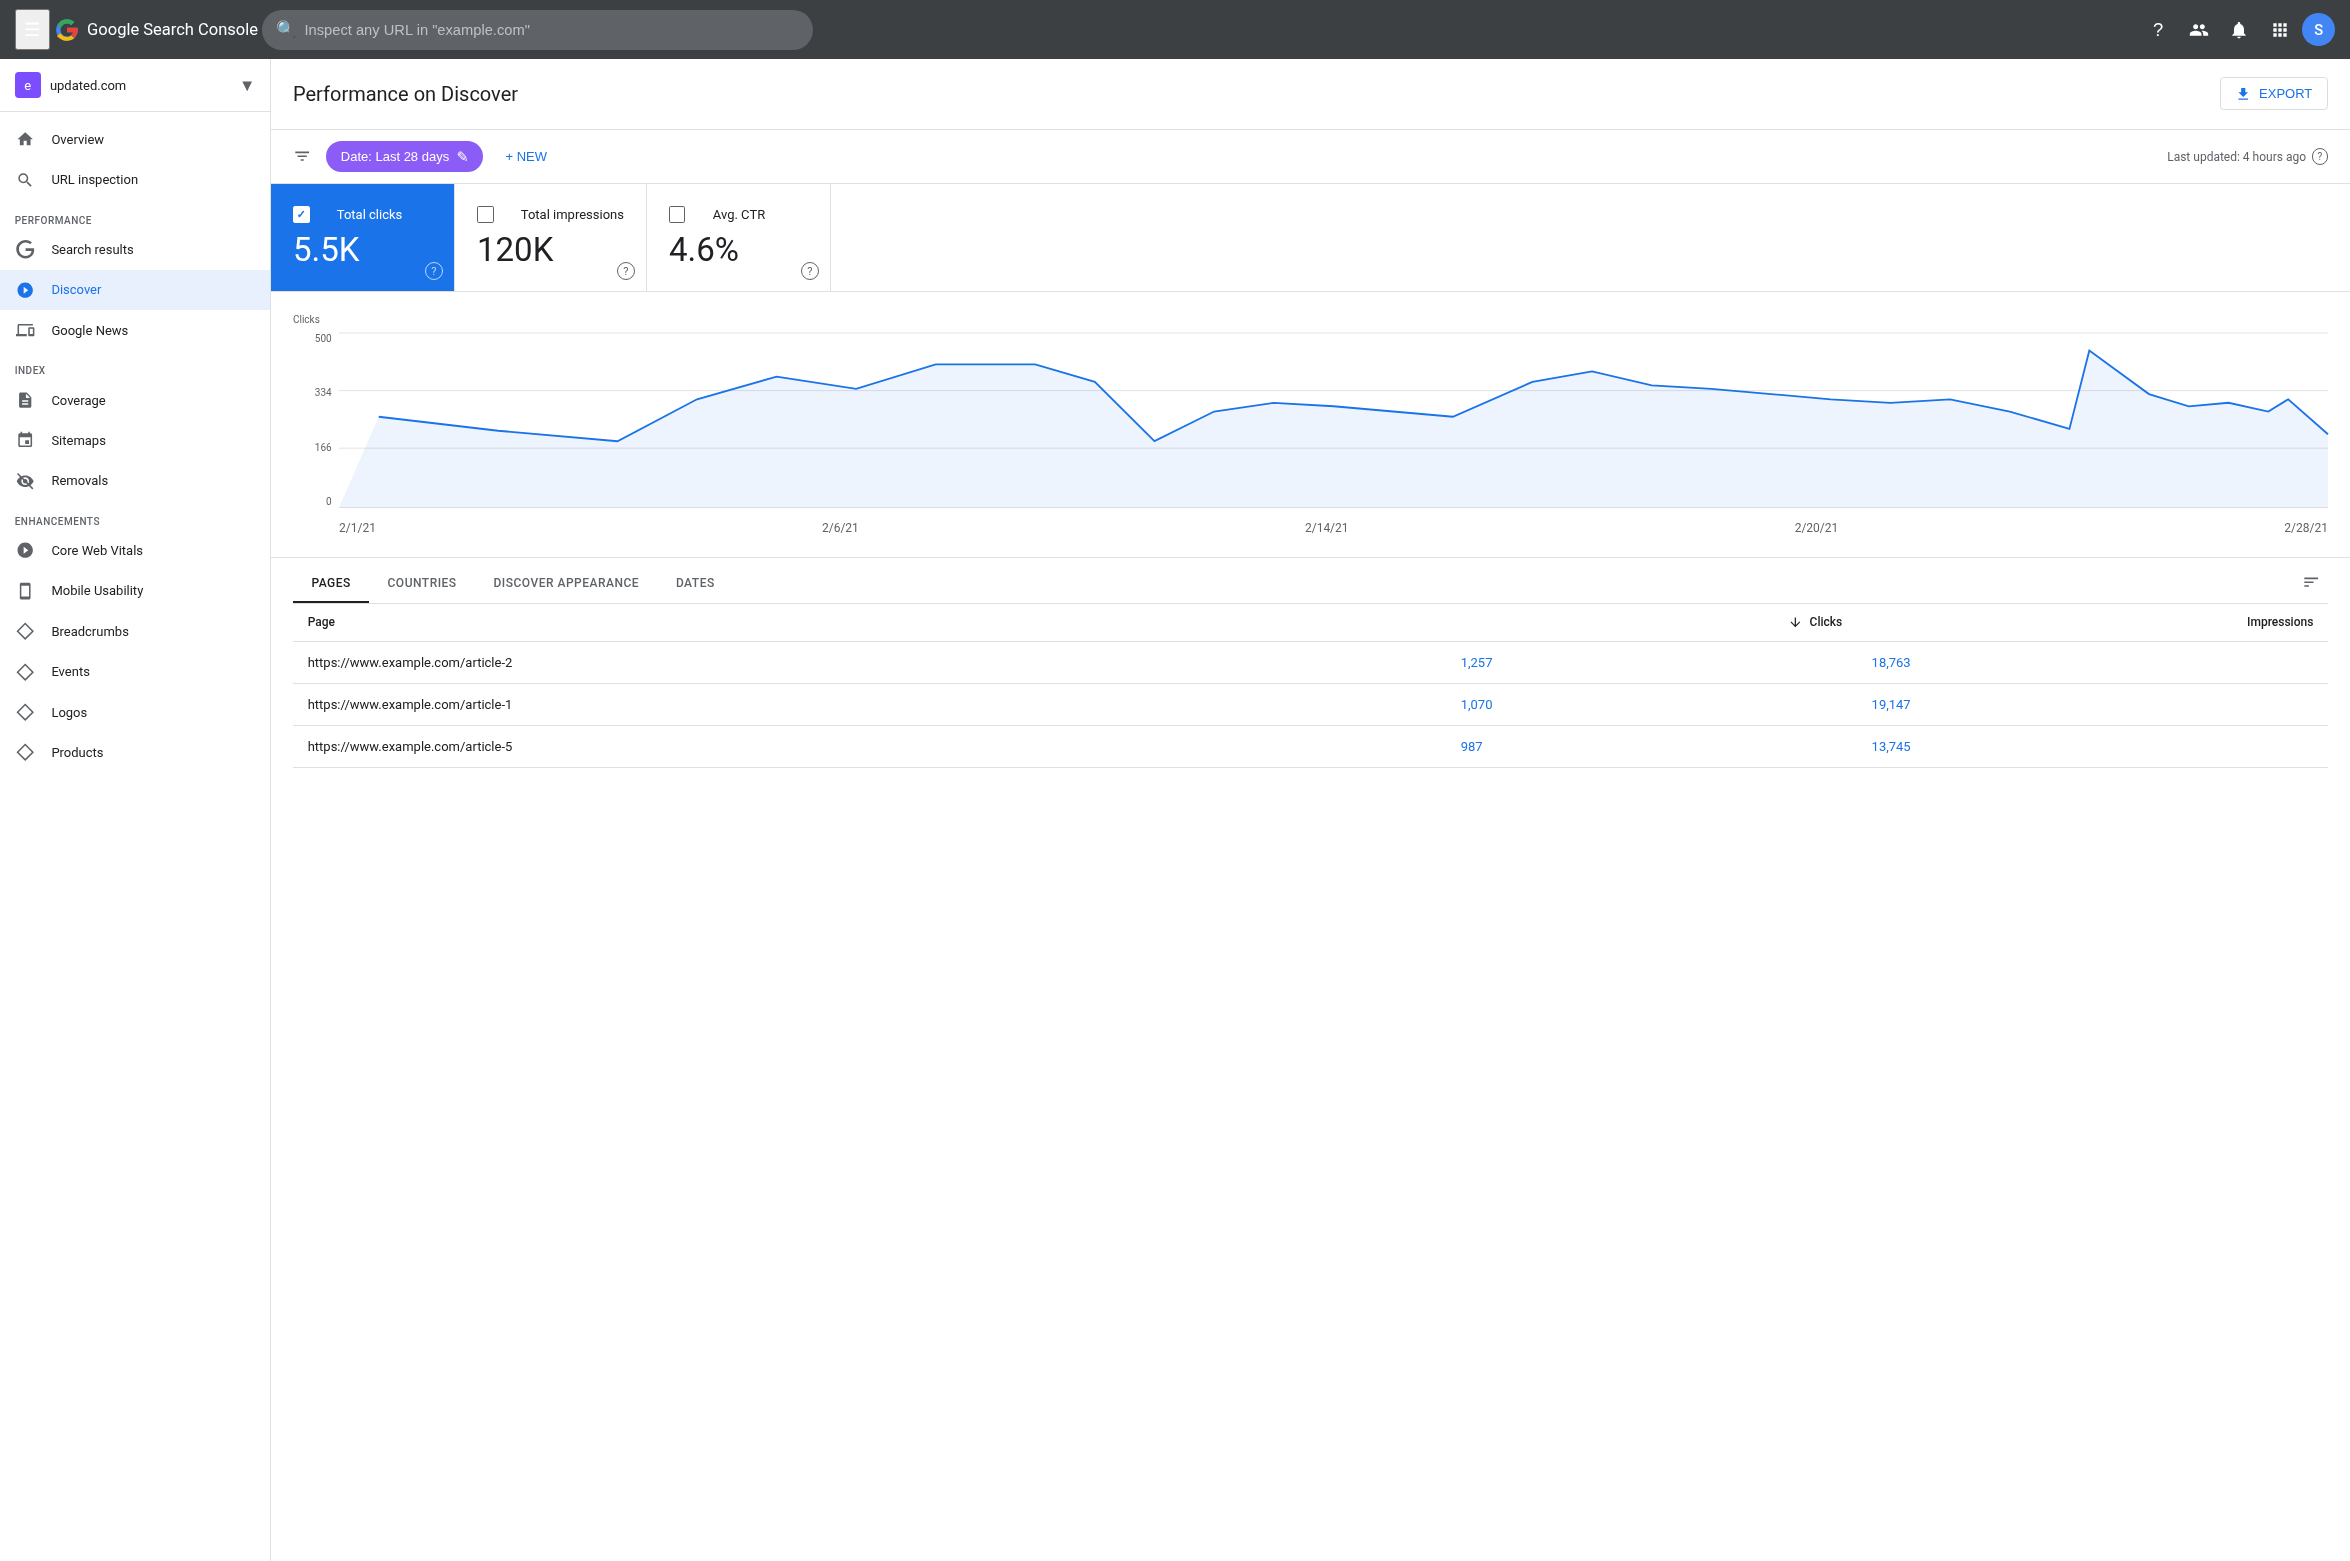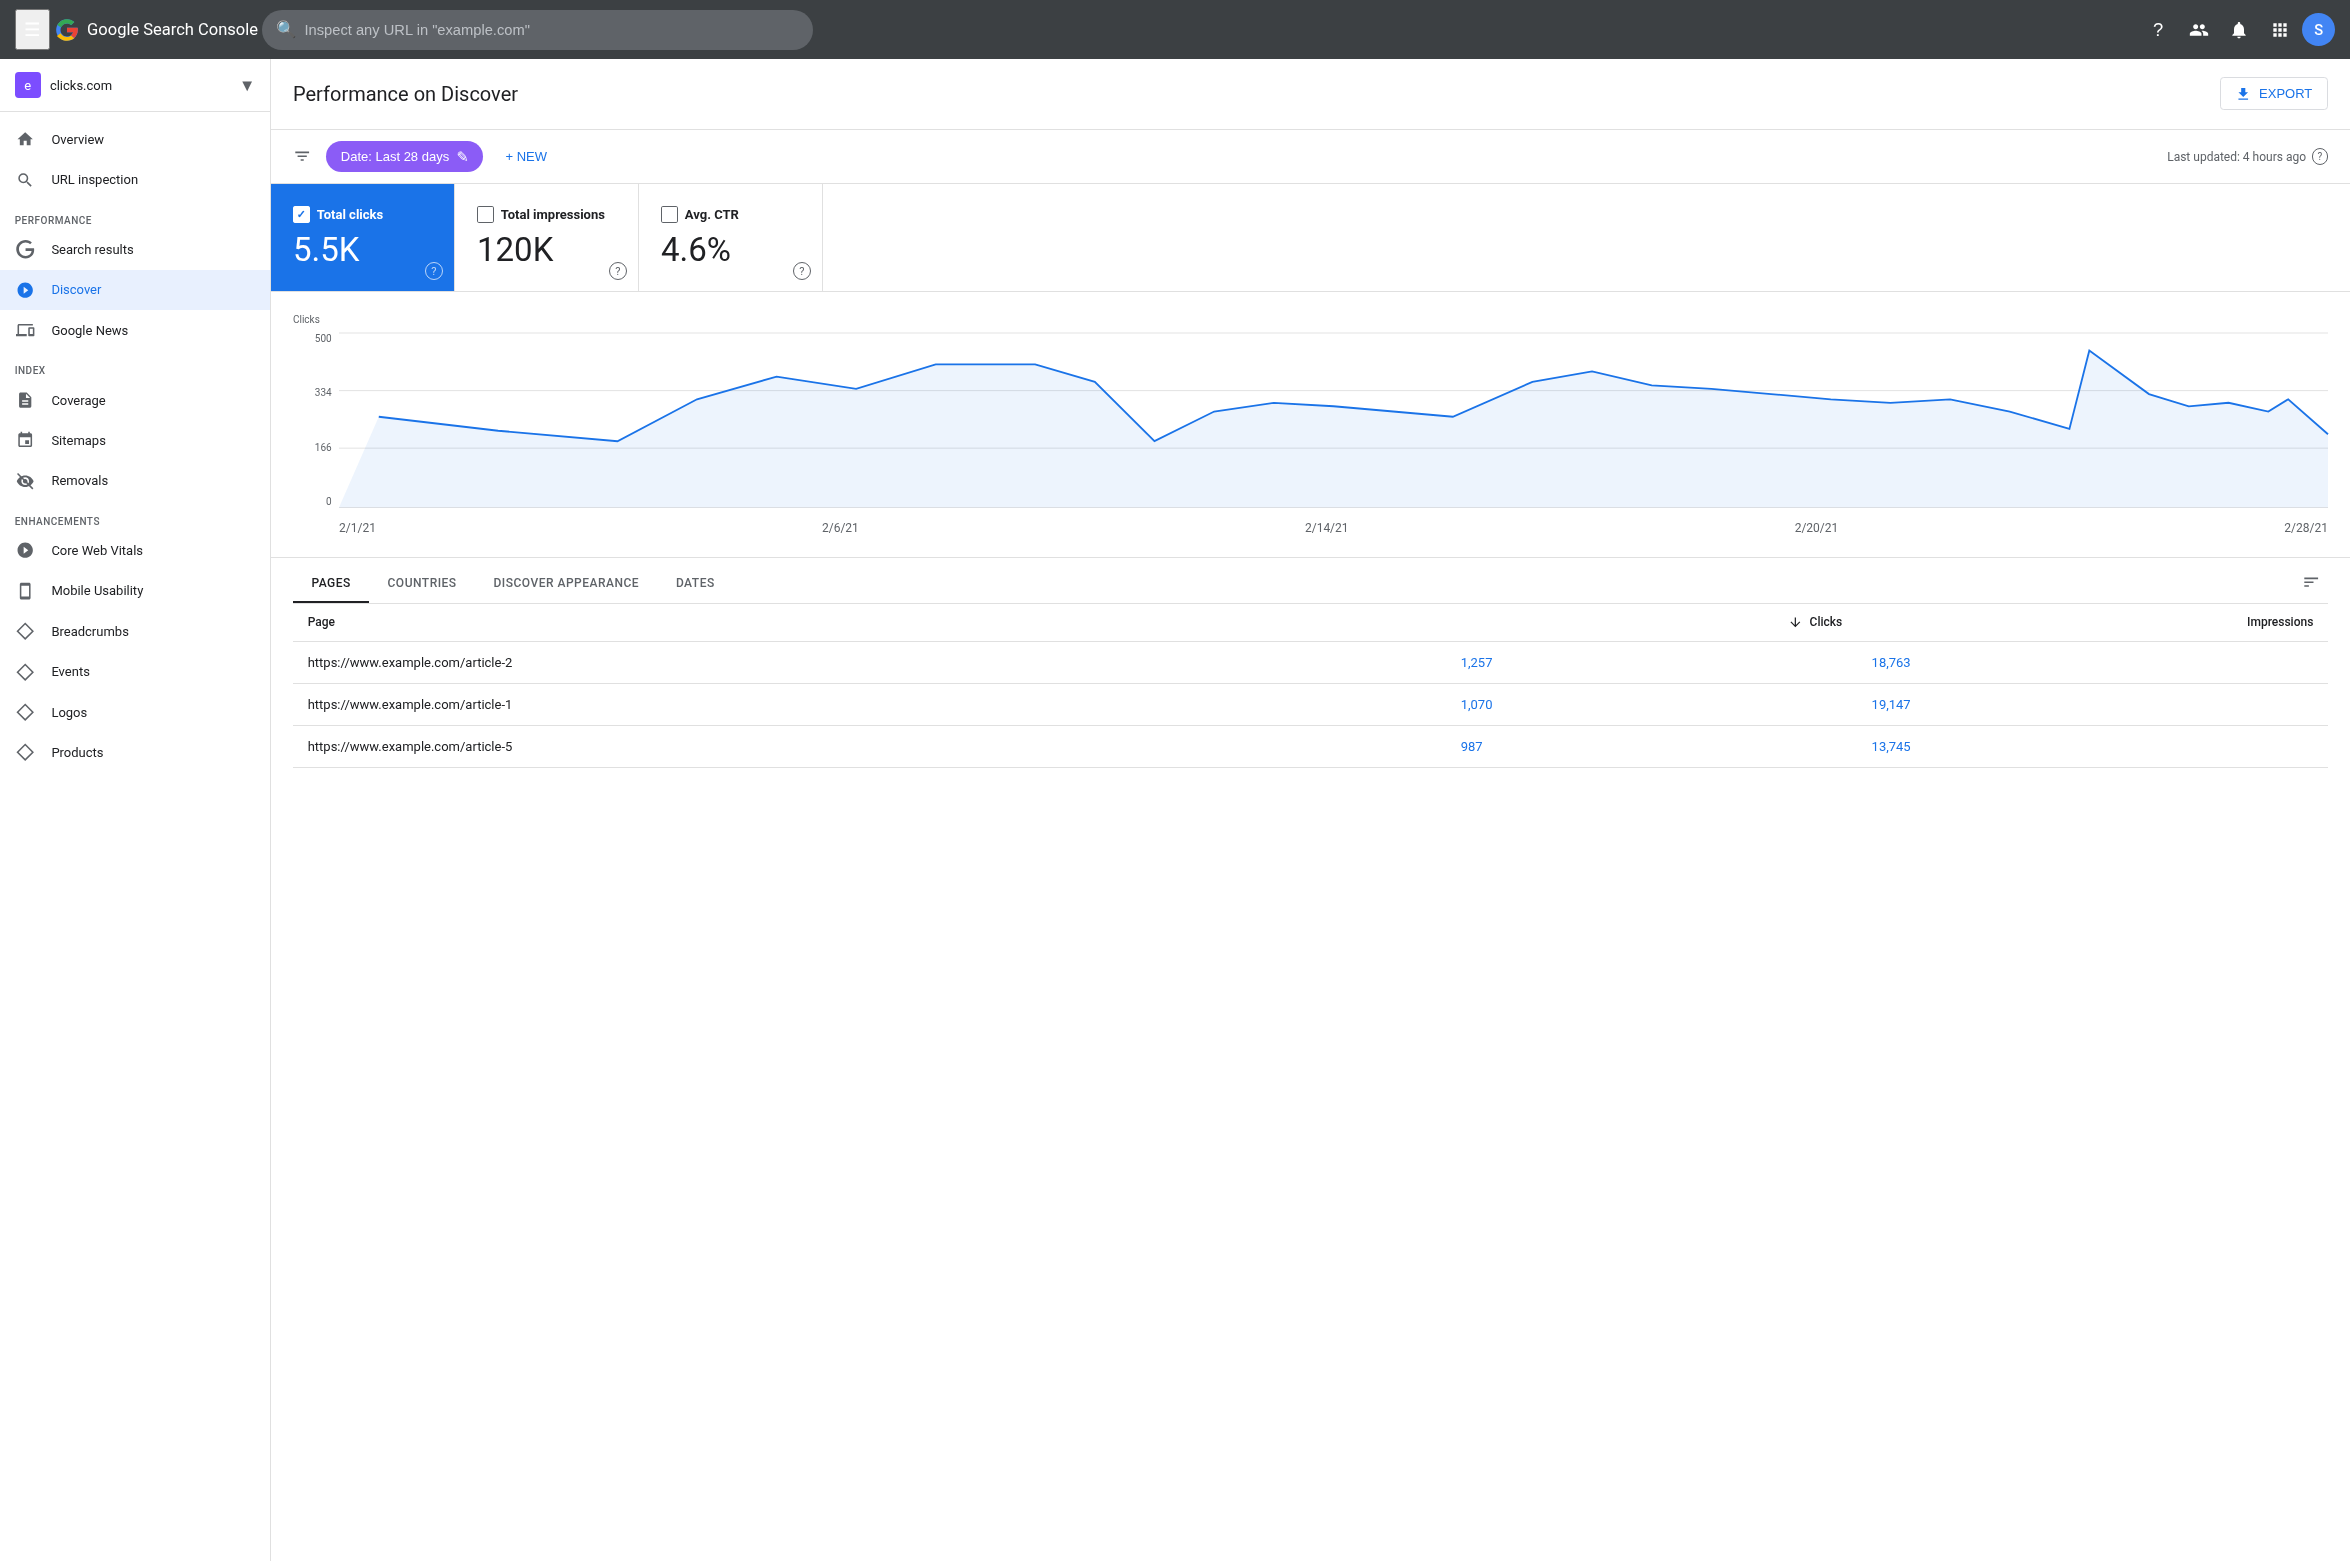--- a/index.html
+++ b/index.html
@@ -104,21 +104,21 @@
     }
     .metric-card.active { background: #1a73e8; color: #fff; }
     .metric-card-header { display: flex; align-items: center; gap: 7.3px; }
     .metric-checkbox {
       width: 16.5px; height: 16.5px; border: 1.8px solid; border-radius: 1.8px;
       display: flex; align-items: center; justify-content: center; flex-shrink: 0; cursor: pointer;
     }
     .metric-card.active .metric-checkbox { border-color: #fff; background: #fff; }
     .metric-card:not(.active) .metric-checkbox { border-color: #5f6368; }
     .checkmark { color: #1a73e8; font-size: 11px; font-weight: 700; }
-    .metric-label { font-size: 13px; font-weight: 700; }
+    .metric-label { font-size: 13px; font-weight: 400; margin-left: 20px; }
     .metric-card.active .metric-label { color: #fff; }
     .metric-value { font-size: 33px; font-weight: 400; }
     .metric-card.active .metric-value { color: #fff; }
     .metric-info {
       position: absolute; bottom: 11px; right: 11px;
       width: 18.4px; height: 18.4px; border-radius: 50%; border: 0.9px solid;
       display: flex; align-items: center; justify-content: center; font-size: 11px; cursor: pointer;
     }
     .metric-card.active .metric-info { border-color: rgba(255,255,255,0.7); color: rgba(255,255,255,0.7); }
     .metric-card:not(.active) .metric-info { border-color: #5f6368; color: #5f6368; }
@@ -193,21 +193,21 @@
     </button>
     <div class="topnav-avatar">S</div>
   </div>
 </nav>
 
 <div class="layout">
 
   <aside class="sidebar">
     <div class="sidebar-property">
       <div class="sidebar-property-icon">e</div>
-      <span class="sidebar-property-name">clicks.com</span>
+      <span class="sidebar-property-name">updated.com</span>
       <span class="sidebar-property-chevron">▼</span>
     </div>
 
     <nav class="sidebar-nav">
 
       <div class="sidebar-item">
         <span class="sidebar-item-icon">
           <svg width="18.4" height="18.4" viewBox="0 0 24 24" fill="#5f6368">
               <path d="M10 20v-6h4v6h5v-8h3L12 3 2 12h3v8z"></path>
             </svg>

